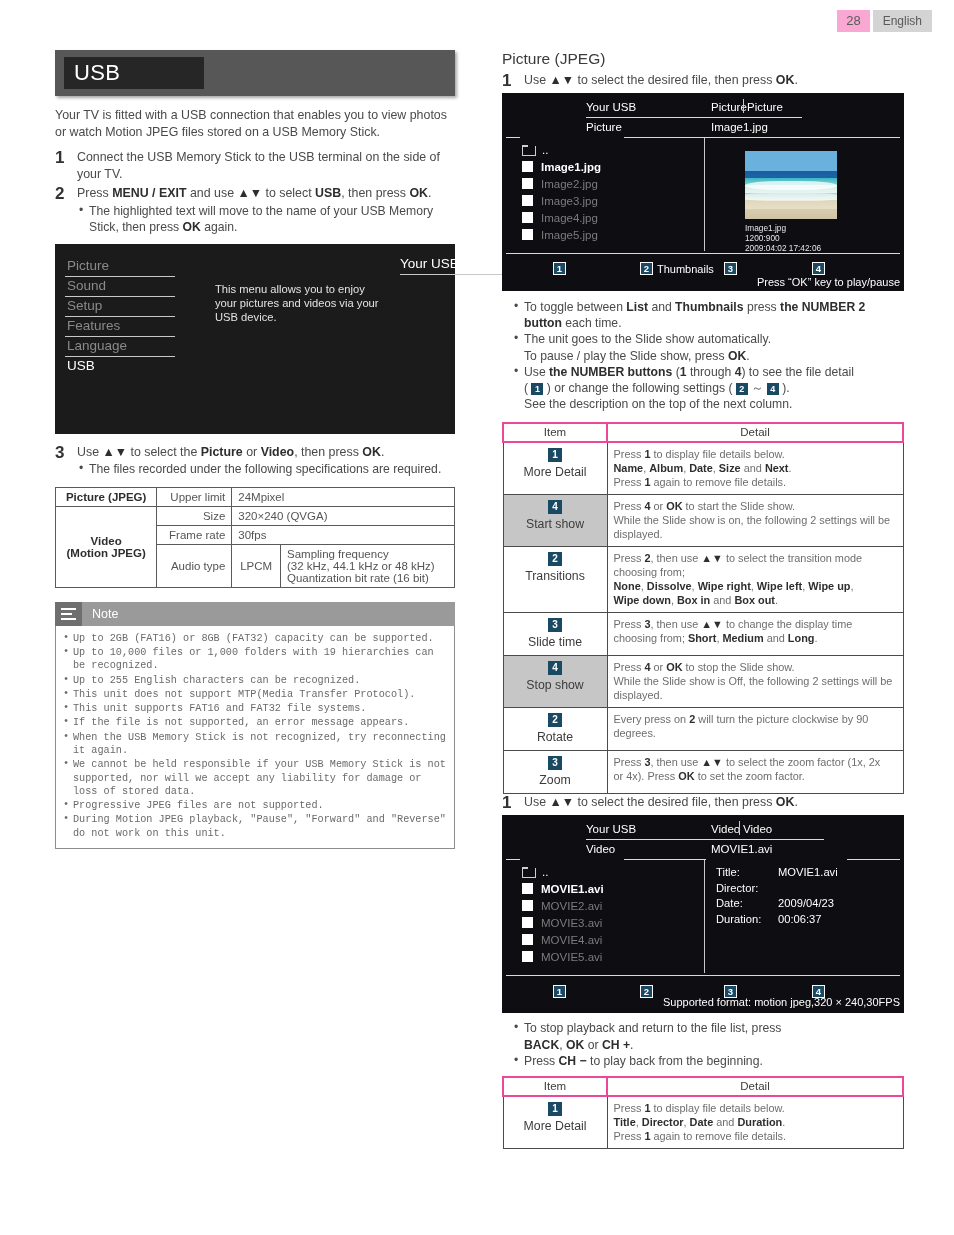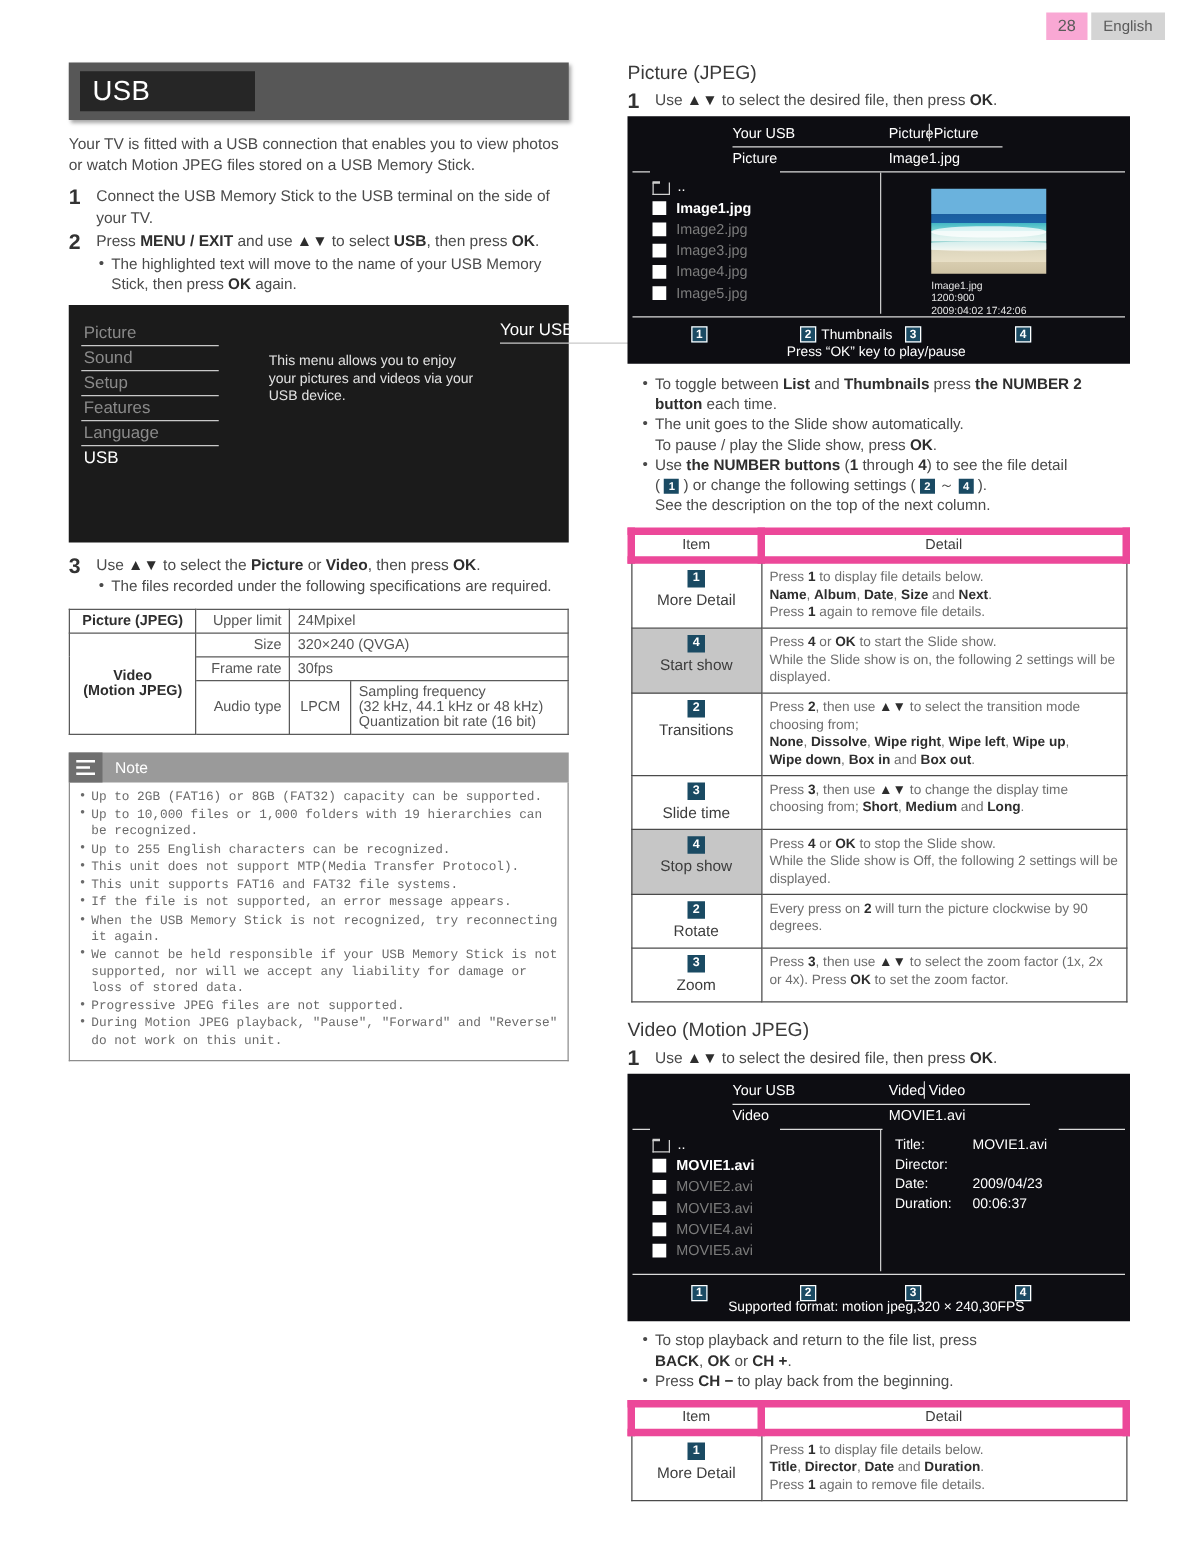--- a/index.html
+++ b/index.html
@@ -116,28 +116,28 @@
   .thumb .foam1 { position:absolute; left:0; top:44%; width:100%; height:14%; background:#ffffff; opacity:.75; border-radius:50%/60%; }
   .thumb .foam2 { position:absolute; left:-10%; top:62%; width:120%; height:12%; background:#ffffff; opacity:.55; border-radius:50%/70%; }
   .thumb-meta { font-size:8.3px; line-height:9.8px; color:#e6e6e6; margin-top:5px; }
   .numbadge {
     display:inline-block; width:13px; height:13px; background:#1a4a63;
     border:1px solid #ffffff; color:#ffffff; font-size:9.5px; line-height:12px;
     text-align:center; font-weight:bold; vertical-align:middle;
   }
   .numbar-row { position:absolute; left:0; width:402px; height:16px; }
   .numbar-lbl { font-size:11px; color:#fff; margin-left:4px; vertical-align:middle; }
-  .numbar-note { position:absolute; width:398px; text-align:center; font-size:11px; color:#fff; }
+  .numbar-note { position:absolute; width:398px; text-align:right; font-size:11px; color:#fff; }
   .vdetail { position:absolute; font-size:11.2px; line-height:15.5px; color:#fff; }
   .vdetail .k { display:inline-block; width:62px; }
 
   
   table.items { border-collapse:collapse; width:402px; font-size:10.9px; }
   table.items th {
-    border:6px solid #ec4899; font-weight:normal; color:#3c3c3c;
+    border:2px solid #ec4899; font-weight:normal; color:#3c3c3c;
     font-size:11.5px; padding:2px 0 3px; text-align:center;
   }
   table.items td { border:1px solid #4b4b4b; vertical-align:top; }
   table.items td.item { width:104px; text-align:center; padding:5px 4px 6px; }
   table.items td.detail { padding:4px 6px 5px; color:#6e6e6e; line-height:14px; }
   table.items tr.shaded td.item { background:#c6c6c6; }
   table.items .item-lbl { display:block; font-size:12.3px; color:#3c3c3c; margin-top:3px; }
   .badge-ib {
     display:inline-block; width:14px; height:14px; background:#1a4a63;
     color:#fff; font-size:10px; line-height:14px; text-align:center; font-weight:bold;
@@ -393,21 +393,20 @@
         <tr class="">
           <td class="item"><span class="badge-ib">3</span><span class="item-lbl">Zoom</span></td>
           <td class="detail">
             <div>Press <span class="b">3</span>, then use <span class="b">▲▼</span> to select the zoom factor (1x, 2x</div>
             <div>or 4x). Press <span class="b">OK</span> to set the zoom factor.</div>
           </td>
         </tr>
       </tbody>
   </table>
 
-  <h2 class="h2 mt14">Video (Motion JPEG)</h2>
   <div class="step">
     <div class="step-num">1</div>
     <div class="step-body">Use <span class="b">▲▼</span> to select the desired file, then press <span class="b">OK</span>.</div>
   </div>
 
   <div class="usbscr" style="height:198px; margin-top:4px;">
     <div class="hl" style="left:84px; top:8px;">Your USB</div>
     <div class="hl" style="left:209px; top:8px;">Video</div>
     <div class="hl" style="left:241px; top:8px;">Video</div>
     <div class="vrule" style="left:237px; top:6px; height:14px;"></div>

